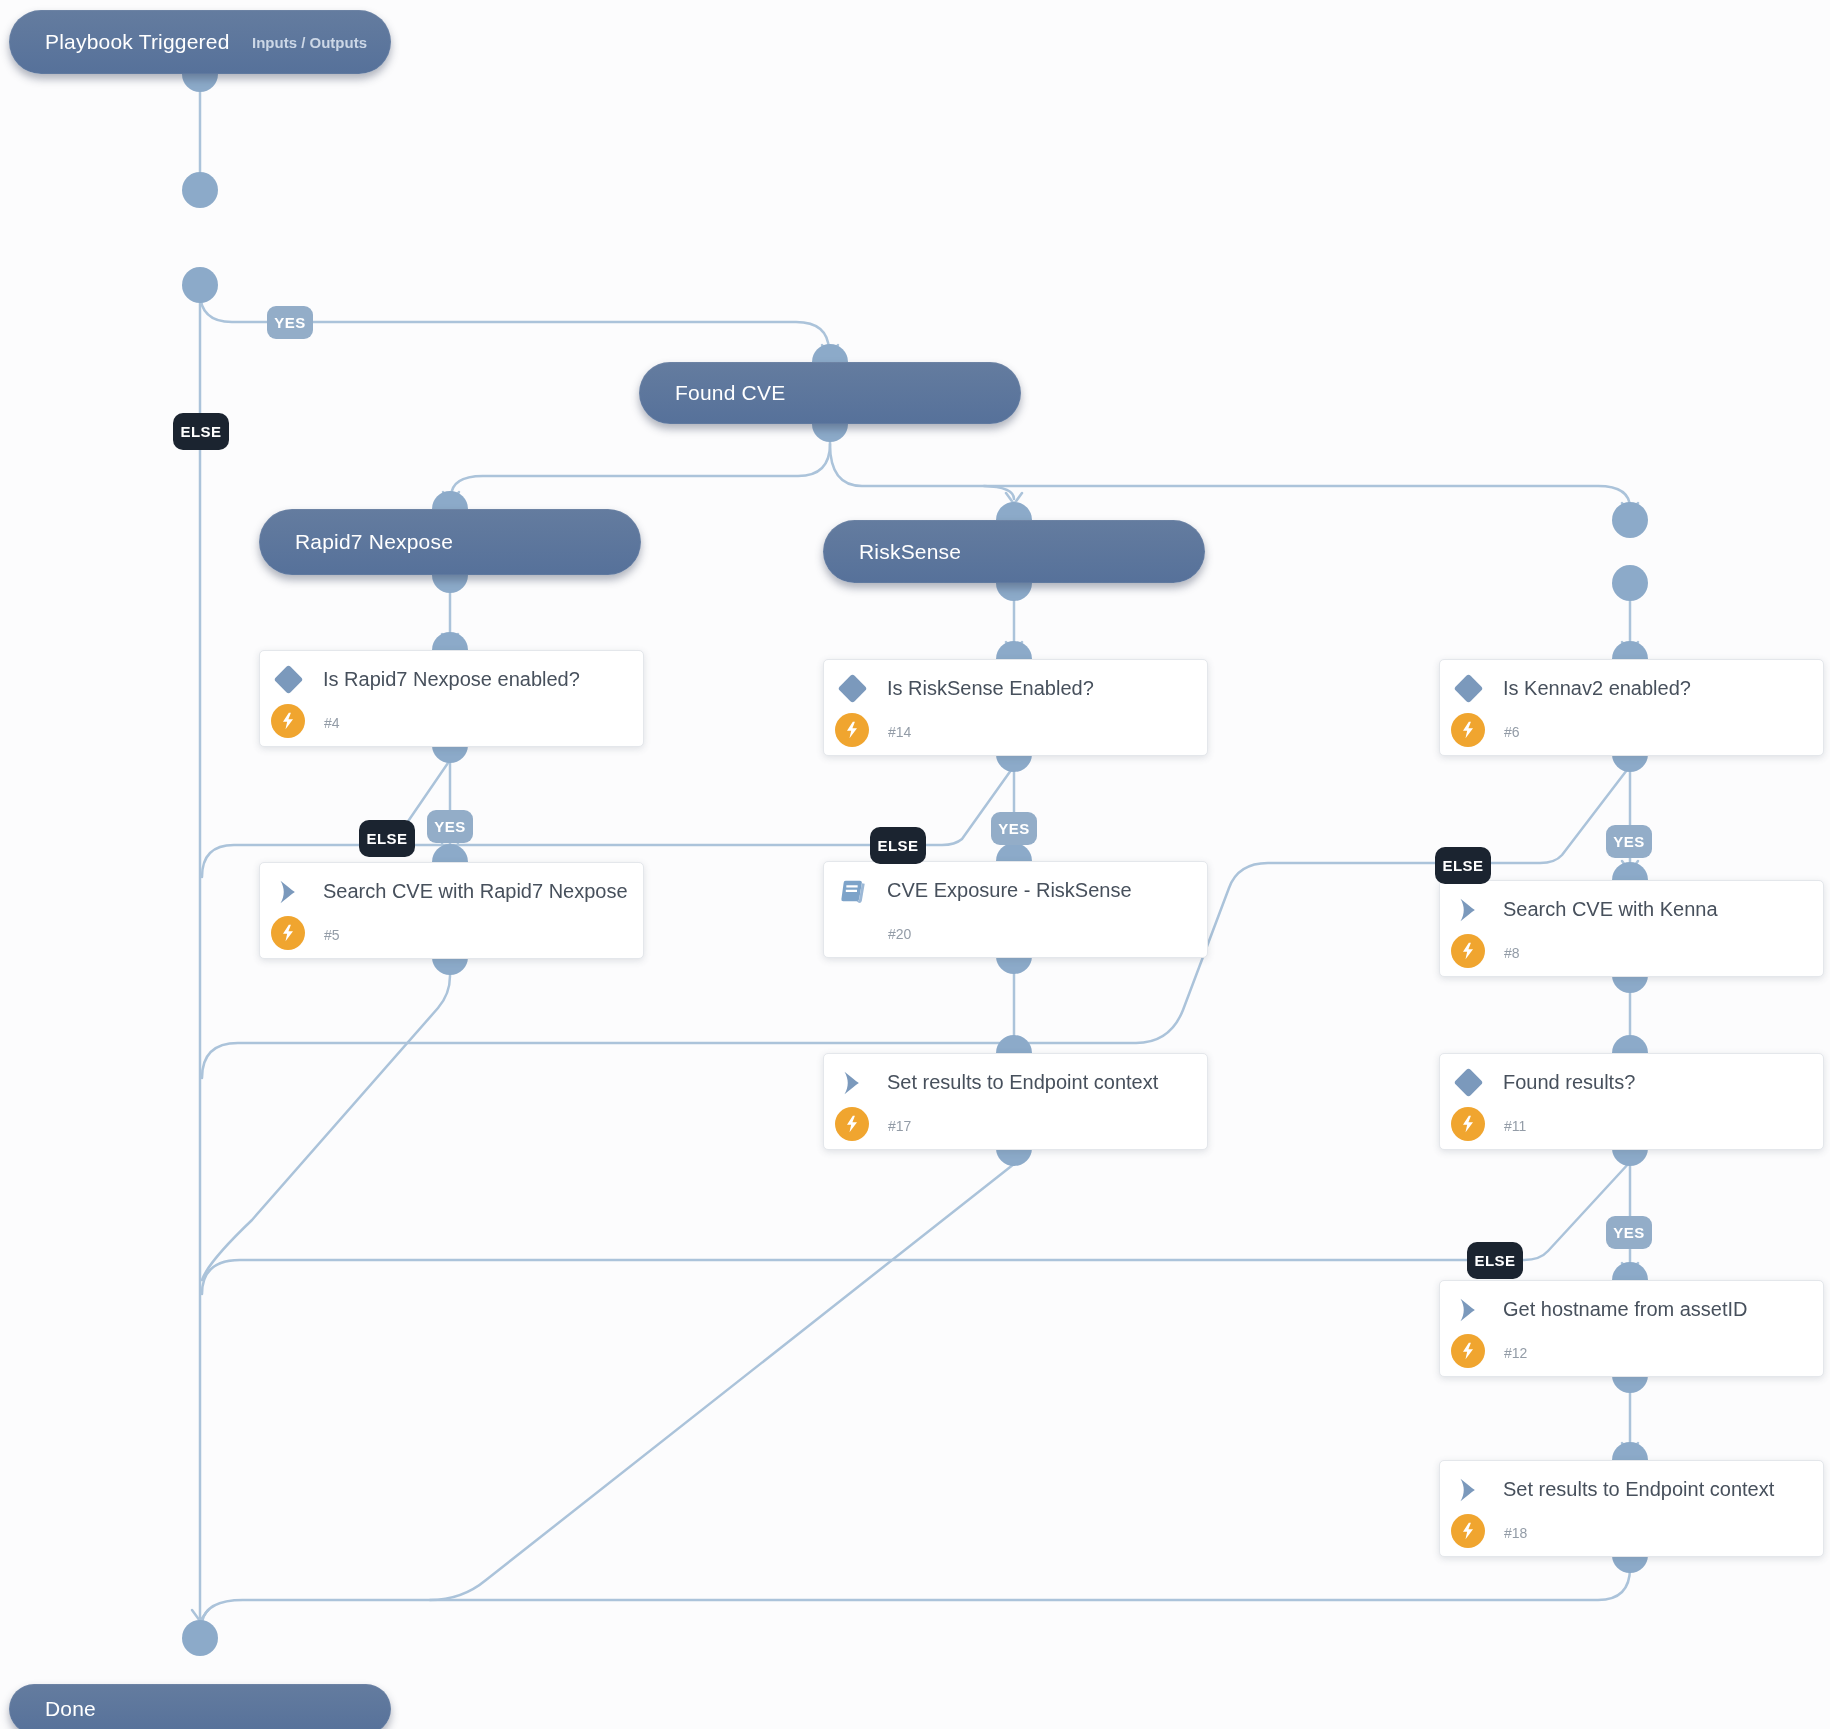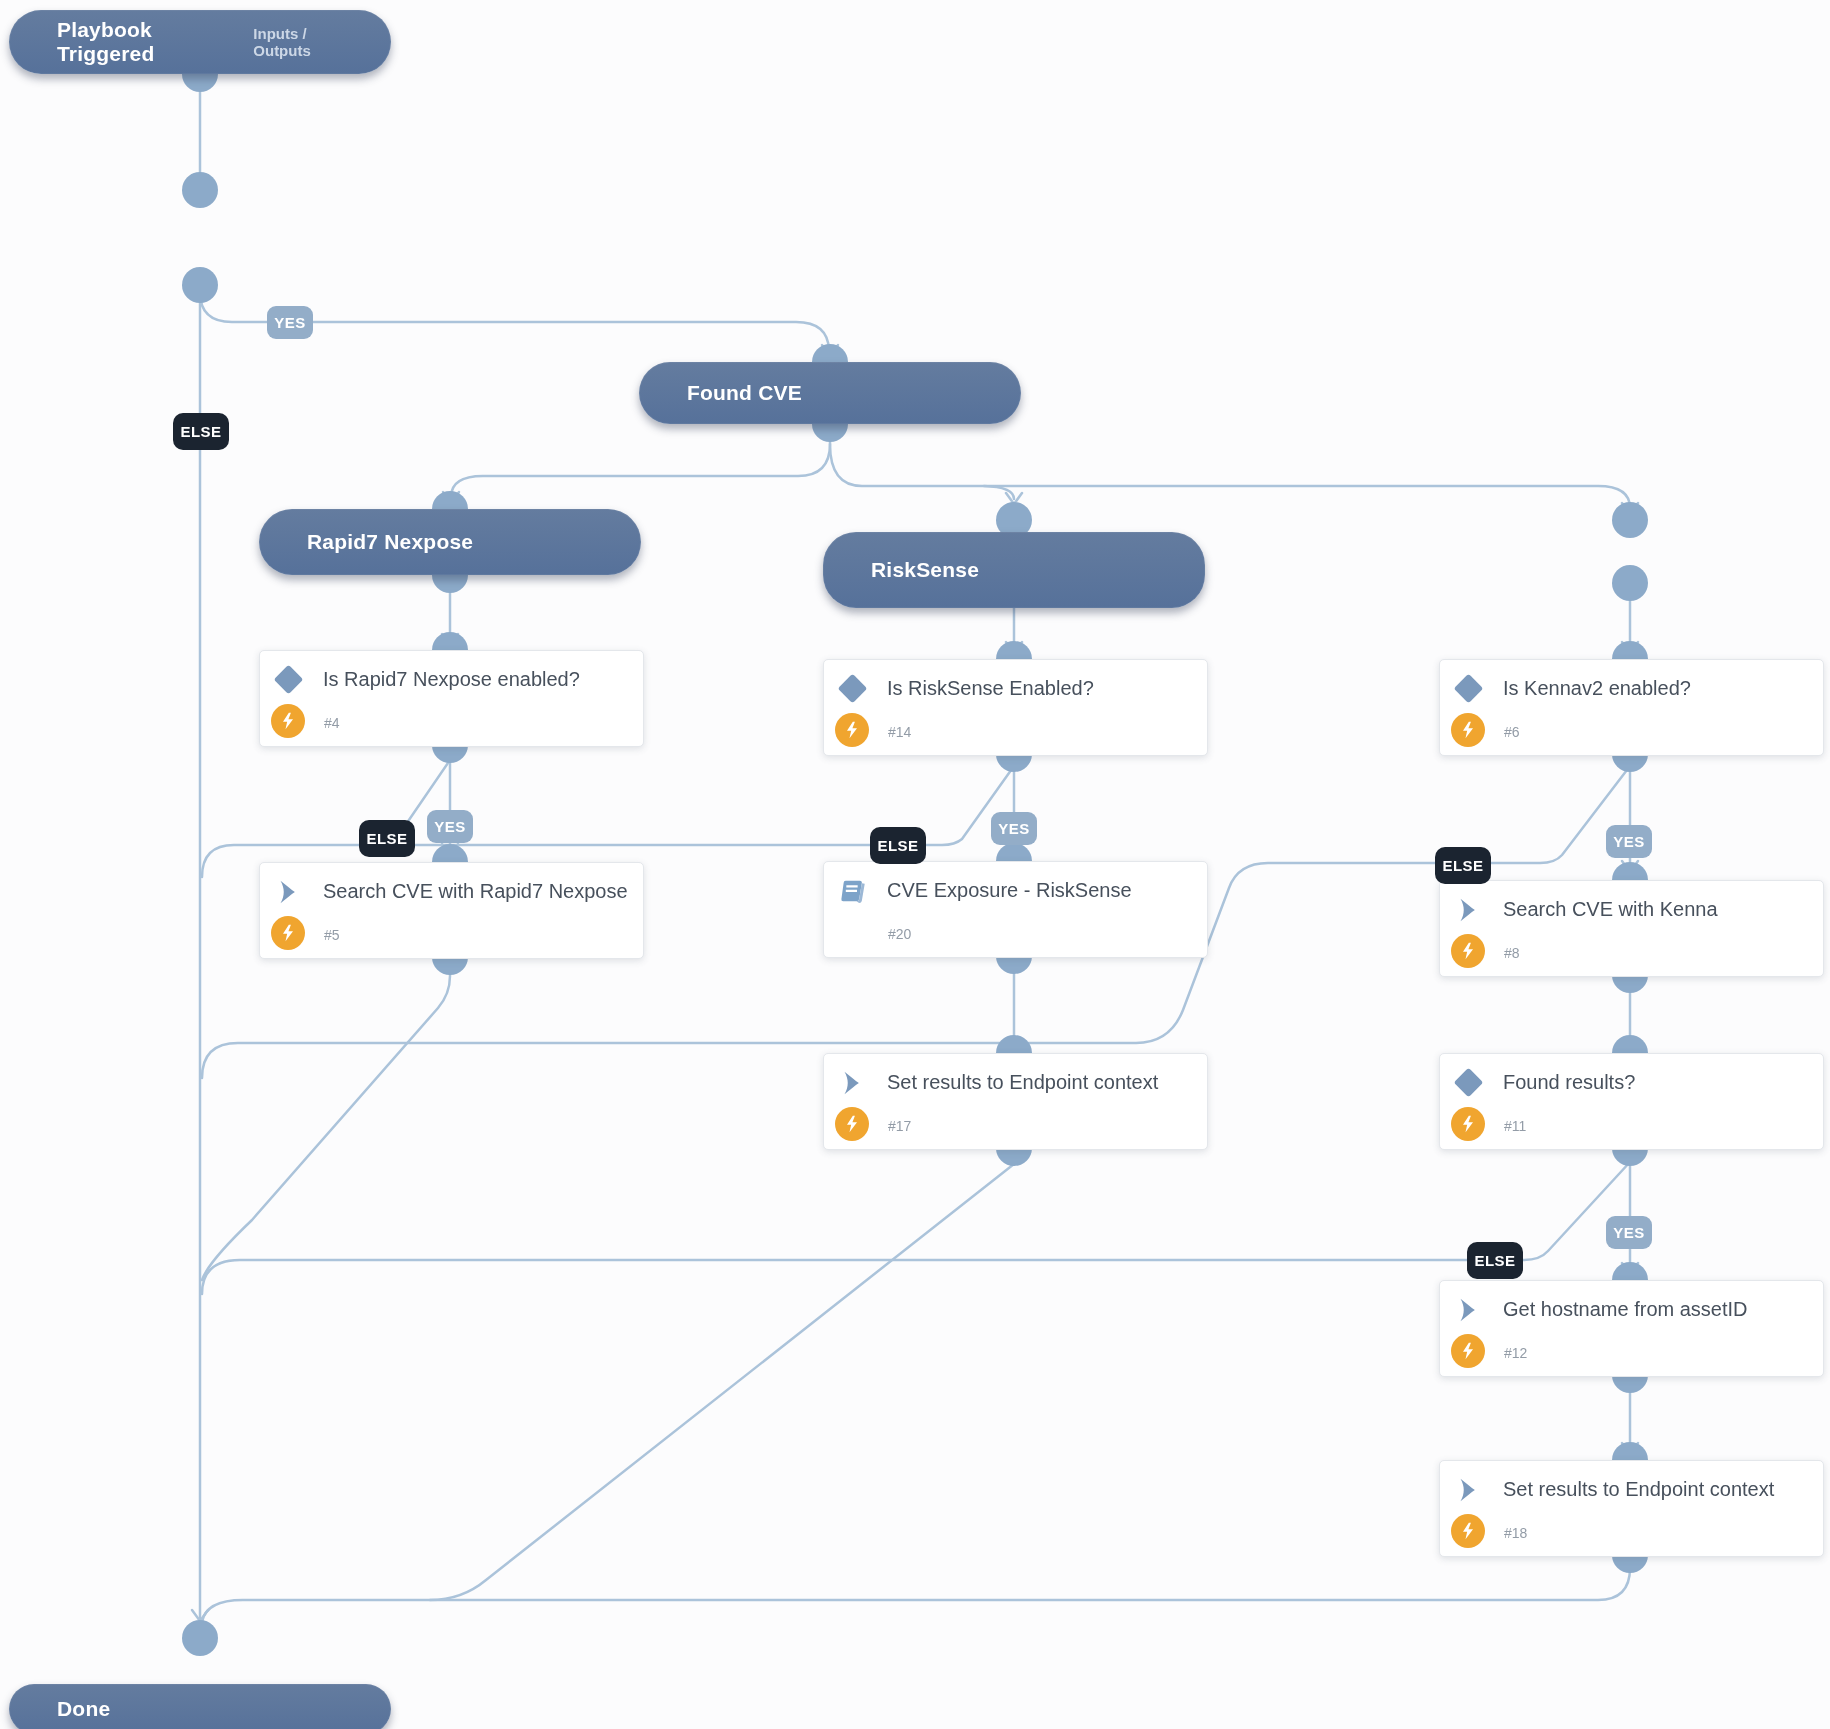--- a/index.html
+++ b/index.html
@@ -8,21 +8,21 @@
     --card-border:#e4e7eb; --title:#47505c; --num:#939ca7; --canvas:#fcfcfd;
   }
   html,body{margin:0;padding:0;}
   body{font-family:"Liberation Sans", sans-serif; background:#fff;}
   #canvas{position:relative;width:1830px;height:1729px;background:var(--canvas);overflow:hidden;}
   svg.edges{position:absolute;left:0;top:0;z-index:0;}
   .dot{position:absolute;width:36px;height:36px;border-radius:50%;background:var(--dot);z-index:1;}
   .pill{position:absolute;background:linear-gradient(180deg,#647c9f 0%,#56719a 100%);
         border-radius:33px;z-index:2;display:flex;align-items:center;
         box-shadow:0 5px 9px rgba(44,56,82,.38), inset 0 0 0 1px rgba(255,255,255,.06);}
-  .pill .ptitle{color:var(--pill-text);font-size:21px;font-weight:700;padding-left:48px;letter-spacing:.2px;}
+  .pill .ptitle{color:var(--pill-text);font-size:21px;font-weight:400;padding-left:36px;letter-spacing:.2px;}
   .pill .pmeta{color:#ccd7e6;font-size:15px;font-weight:600;margin-left:auto;padding-right:24px;}
   .card{position:absolute;width:383px;height:95px;background:#fff;border:1px solid var(--card-border);
         border-radius:5px;box-shadow:0 2px 7px rgba(70,80,100,.16);z-index:2;}
   .diamond{position:absolute;left:18px;top:18px;width:21px;height:21px;background:var(--diamond);
            transform:rotate(45deg);border-radius:3px;}
   .icon-wrap{position:absolute;left:13px;top:14px;width:30px;height:30px;}
   .ctitle{position:absolute;left:63px;top:17px;font-size:20px;color:var(--title);white-space:nowrap;}
   .bolt{position:absolute;left:11px;top:53px;width:34px;height:34px;border-radius:50%;
         background:var(--bolt);display:flex;align-items:center;justify-content:center;}
   .cnum{position:absolute;left:64px;top:64px;font-size:14px;color:var(--num);}
@@ -133,21 +133,21 @@
   </div>
 
   <div class="pill" style="left:639px;top:362px;width:382px;height:62px">
     <span class="ptitle">Found CVE</span>
   </div>
 
   <div class="pill" style="left:259px;top:509px;width:382px;height:66px">
     <span class="ptitle">Rapid7 Nexpose</span>
   </div>
 
-  <div class="pill" style="left:823px;top:532px;width:382px;height:76px">
+  <div class="pill" style="left:823px;top:520px;width:382px;height:63px">
     <span class="ptitle">RiskSense</span>
   </div>
 
 
   <div class="pill" style="left:9px;top:1684px;width:382px;height:50px">
     <span class="ptitle">Done</span>
   </div>
 
 
   <div class="card" style="left:259px;top:650px">

